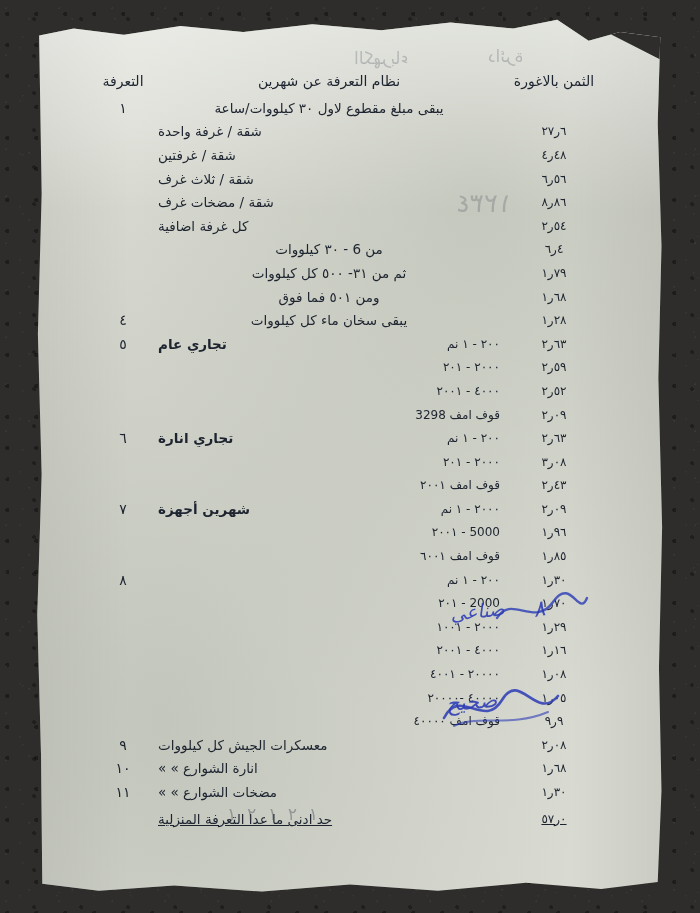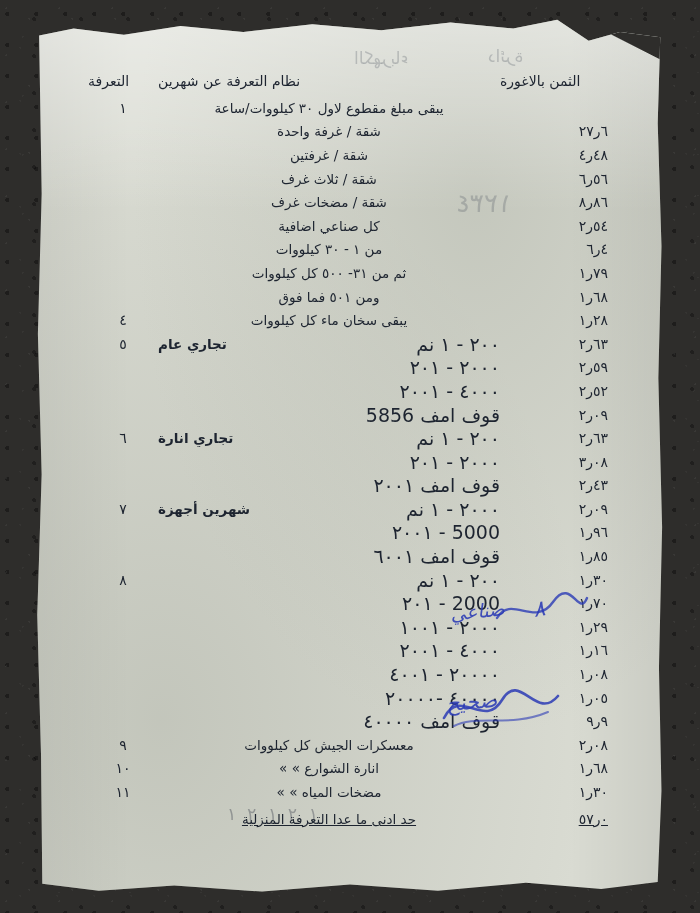--- a/index.html
+++ b/index.html
@@ -92,33 +92,33 @@
   table.tariff td, table.tariff th {
     border: 0;
     padding: 0;
     vertical-align: middle;
   }
   .vline-left { border-left: 1.3px solid #2b3240; }
 
   .hdr td {
     height: 30px;
     font-size: 14px;
-    text-align: left;
+    text-align: center;
     border-top: 1.3px solid #2b3240;
     border-bottom: 1.3px solid #2b3240;
     font-weight: 500;
   }
   .col-price { width: 108px; }
   .col-desc  { width: 342px; }
   .col-no    { width: 70px; }
 
   .row td { height: 23.6px; }
   .c-price {
-    text-align: right;
-    font-size: 14px;
+    text-align: center;
+    font-size: 12px;
     letter-spacing: 0.5px;
     direction: ltr;
     unicode-bidi: bidi-override;
   }
   .c-no {
     text-align: center;
     font-size: 14px;
   }
   .c-desc {
     padding-right: 8px;
@@ -129,24 +129,24 @@
     display: flex;
     align-items: center;
     gap: 6px;
     width: 100%;
   }
   .d-label { flex: 0 0 auto; font-weight: bold; }
   .d-range {
     flex: 0 0 auto;
     direction: ltr;
     unicode-bidi: bidi-override;
-    font-size: 19px;
+    font-size: 12px;
   }
   .d-spacer { flex: 1 1 auto; }
-  .center-text { text-align: center; }
+  .center-text { text-align: left; }
   .right-text { text-align: center; }
 
   .foot td {
     height: 30px;
     border-top: 1.3px solid #2b3240;
     border-bottom: 1.3px solid #2b3240;
     text-decoration: underline;
   }
   .tbl-bottom td { border-bottom: 1.3px solid #2b3240; margin-top: 39px; }
 
@@ -218,26 +218,26 @@
             <td class="c-desc vline-left center-text">شقة / ثلاث غرف</td>
             <td class="c-no"></td>
           </tr>
           <tr class="row">
             <td class="c-price vline-left">٨ر٨٦</td>
             <td class="c-desc vline-left center-text">شقة / مضخات غرف</td>
             <td class="c-no"></td>
           </tr>
           <tr class="row">
             <td class="c-price vline-left">٢ر٥٤</td>
-            <td class="c-desc vline-left center-text">كل صناعي اضافية</td>
+            <td class="c-desc vline-left center-text">كل غرفة اضافية</td>
             <td class="c-no"></td>
           </tr>
           <tr class="row">
             <td class="c-price vline-left">٦ر٤</td>
-            <td class="c-desc vline-left right-text">من ١ - ٣٠ كيلووات</td>
+            <td class="c-desc vline-left right-text">من 6 - ٣٠ كيلووات</td>
             <td class="c-no"></td>
           </tr>
           <tr class="row">
             <td class="c-price vline-left">١ر٧٩</td>
             <td class="c-desc vline-left right-text">ثم من ٣١- ٥٠٠ كل كيلووات</td>
             <td class="c-no"></td>
           </tr>
           <tr class="row">
             <td class="c-price vline-left">١ر٦٨</td>
             <td class="c-desc vline-left right-text">ومن ٥٠١ فما فوق</td>
@@ -278,21 +278,21 @@
                 <span class="d-spacer"></span>
                 <span class="d-label"></span>
               </div>
             </td>
             <td class="c-no"></td>
           </tr>
           <tr class="row">
             <td class="c-price vline-left">٢ر٠٩</td>
             <td class="c-desc vline-left">
               <div class="desc-flex">
-                <span class="d-range">5856 فما فوق</span>
+                <span class="d-range">3298 فما فوق</span>
                 <span class="d-spacer"></span>
                 <span class="d-label"></span>
               </div>
             </td>
             <td class="c-no"></td>
           </tr>
           <tr class="row">
             <td class="c-price vline-left">٢ر٦٣</td>
             <td class="c-desc vline-left">
               <div class="desc-flex">
@@ -440,21 +440,21 @@
             <td class="c-desc vline-left center-text">معسكرات الجيش كل كيلووات</td>
             <td class="c-no">٩</td>
           </tr>
           <tr class="row">
             <td class="c-price vline-left">١ر٦٨</td>
             <td class="c-desc vline-left center-text">انارة الشوارع    »        »</td>
             <td class="c-no">١٠</td>
           </tr>
           <tr class="row tbl-bottom">
             <td class="c-price vline-left">١ر٣٠</td>
-            <td class="c-desc vline-left center-text">مضخات المياه      »        »</td>
+            <td class="c-desc vline-left center-text">مضخات الشوارع      »        »</td>
             <td class="c-no">١١</td>
           </tr>
         </tbody>
       <tfoot>
         <tr class="foot">
           <td class="c-price vline-left">٥٧ر٠</td>
           <td class="c-desc vline-left center-text">حد ادنى ما عدا التعرفة المنزلية</td>
           <td></td>
         </tr>
       </tfoot>

